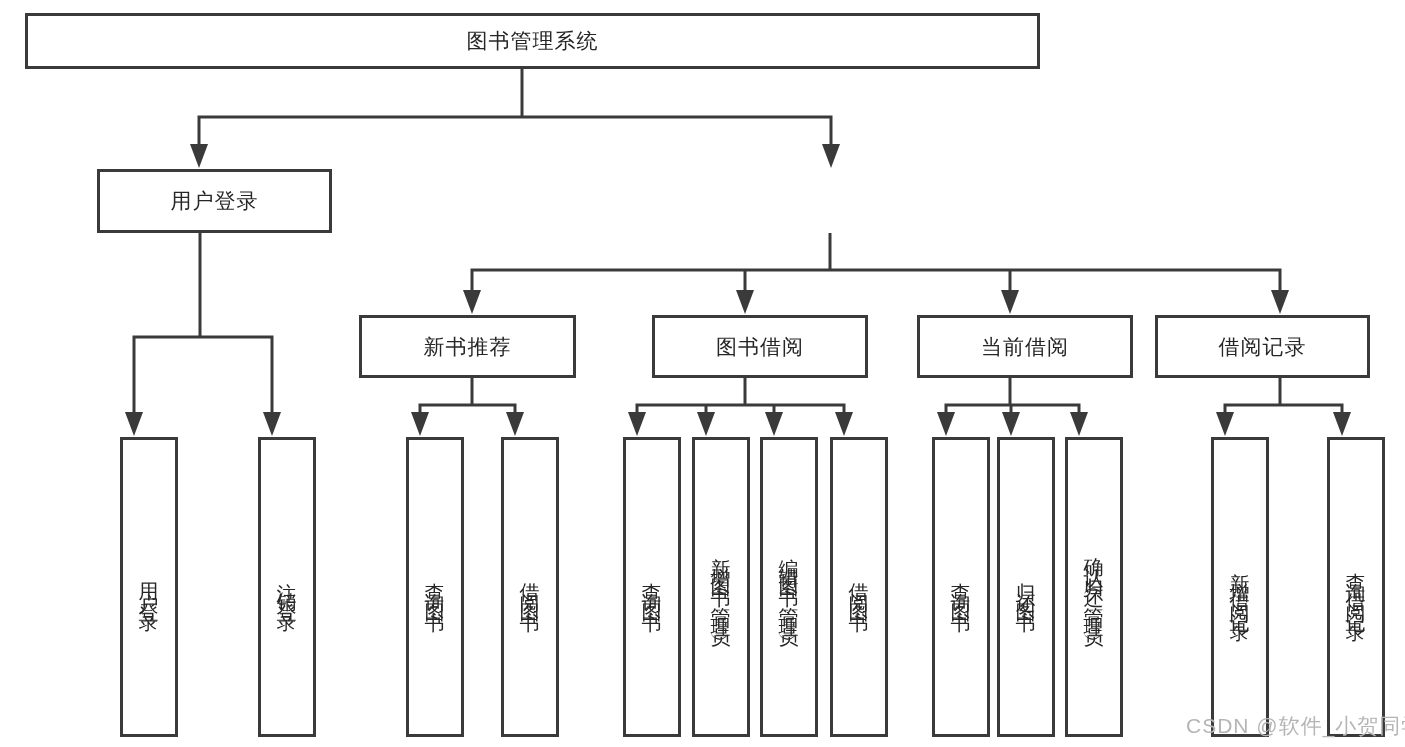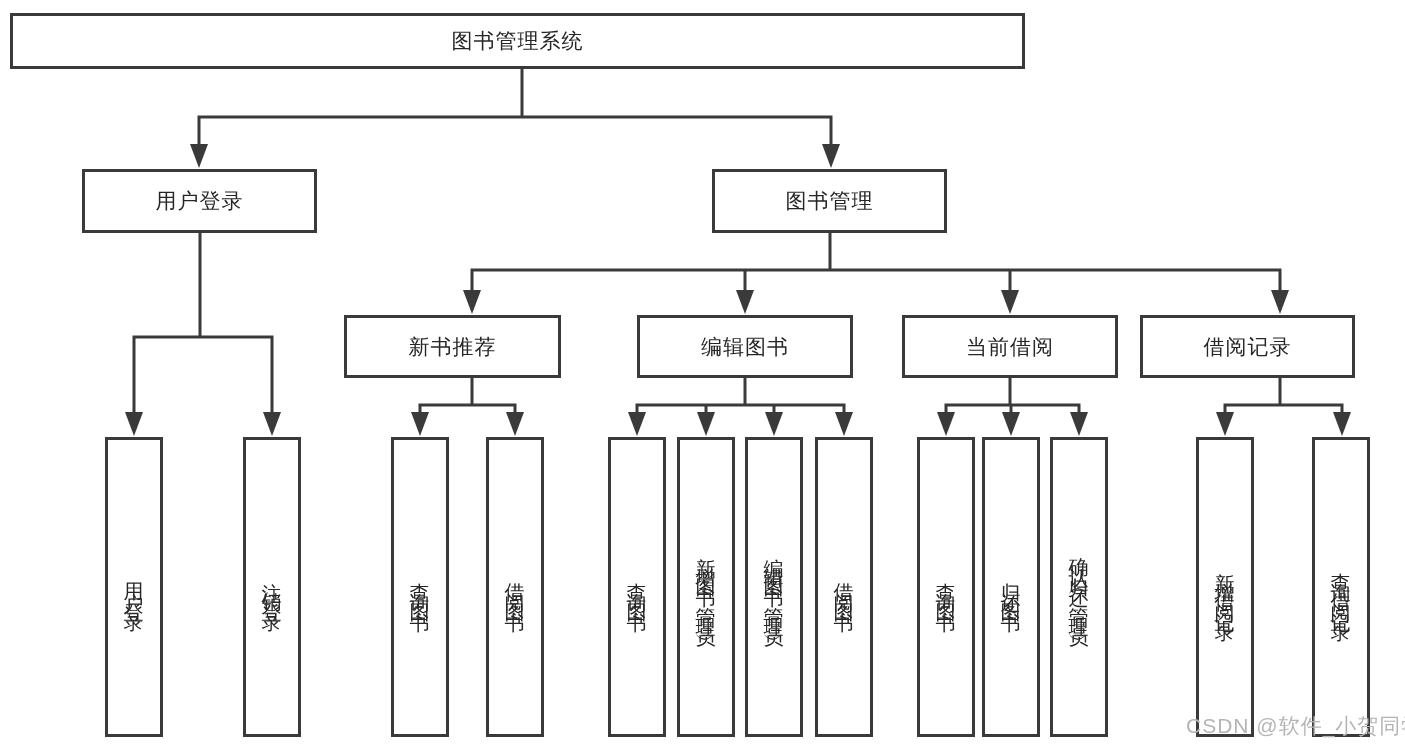--- a/index.html
+++ b/index.html
@@ -18,21 +18,21 @@
     color:var(--text);
   }
   .connectors{position:absolute;left:0;top:0;width:1405px;height:747px;}
   .connectors path{stroke:var(--line);stroke-width:3;fill:none;}
   .connectors polygon{fill:var(--line);stroke:none;}
   .box{
     position:absolute;
     box-sizing:border-box;
     background:#fff;
     border:3px solid var(--line);
-    display:flex;align-items:center;justify-content:center;
+    display:flex;align-items:center;justify-content:center;margin-left:15px;
   }
   .hlabel{font-size:21px;letter-spacing:1px;white-space:nowrap;}
   .root-box{left:10px;top:13px;width:1015px;height:56px;}
   .l2-box{top:169px;width:235px;height:64px;}
   .l3-box{top:315px;height:63px;}
   .leaf{top:437px;width:58px;height:300px;}
   .vtext{
     writing-mode:vertical-rl;
     text-orientation:mixed;
     font-size:20px;
@@ -99,24 +99,23 @@
 
     <path d="M1280 378 L1280 405"></path>
     <path d="M1225 412 L1225 405 L1342 405 L1342 412"></path>
     <polygon points="1225,436 1216,412 1234,412"></polygon>
     <polygon points="1342,436 1333,412 1351,412"></polygon>
   </svg>
 
   <div class="box root-box hlabel">图书管理系统</div>
 
   <div class="box l2-box hlabel" style="left:82px;">用户登录</div>
-  <div class="box l2-box hlabel" style="left:712px;">图书管理</div>
 
   <div class="box l3-box hlabel" style="left:344px;width:217px;">新书推荐</div>
-  <div class="box l3-box hlabel" style="left:637px;width:216px;">编辑图书</div>
+  <div class="box l3-box hlabel" style="left:637px;width:216px;">图书借阅</div>
   <div class="box l3-box hlabel" style="left:902px;width:216px;">当前借阅</div>
   <div class="box l3-box hlabel" style="left:1140px;width:215px;">借阅记录</div>
 
   <div class="box leaf" style="left:105px;">
     <span class="vtext">用户登录</span>
   </div>
   <div class="box leaf" style="left:243px;">
     <span class="vtext">注销登录</span>
   </div>
 

